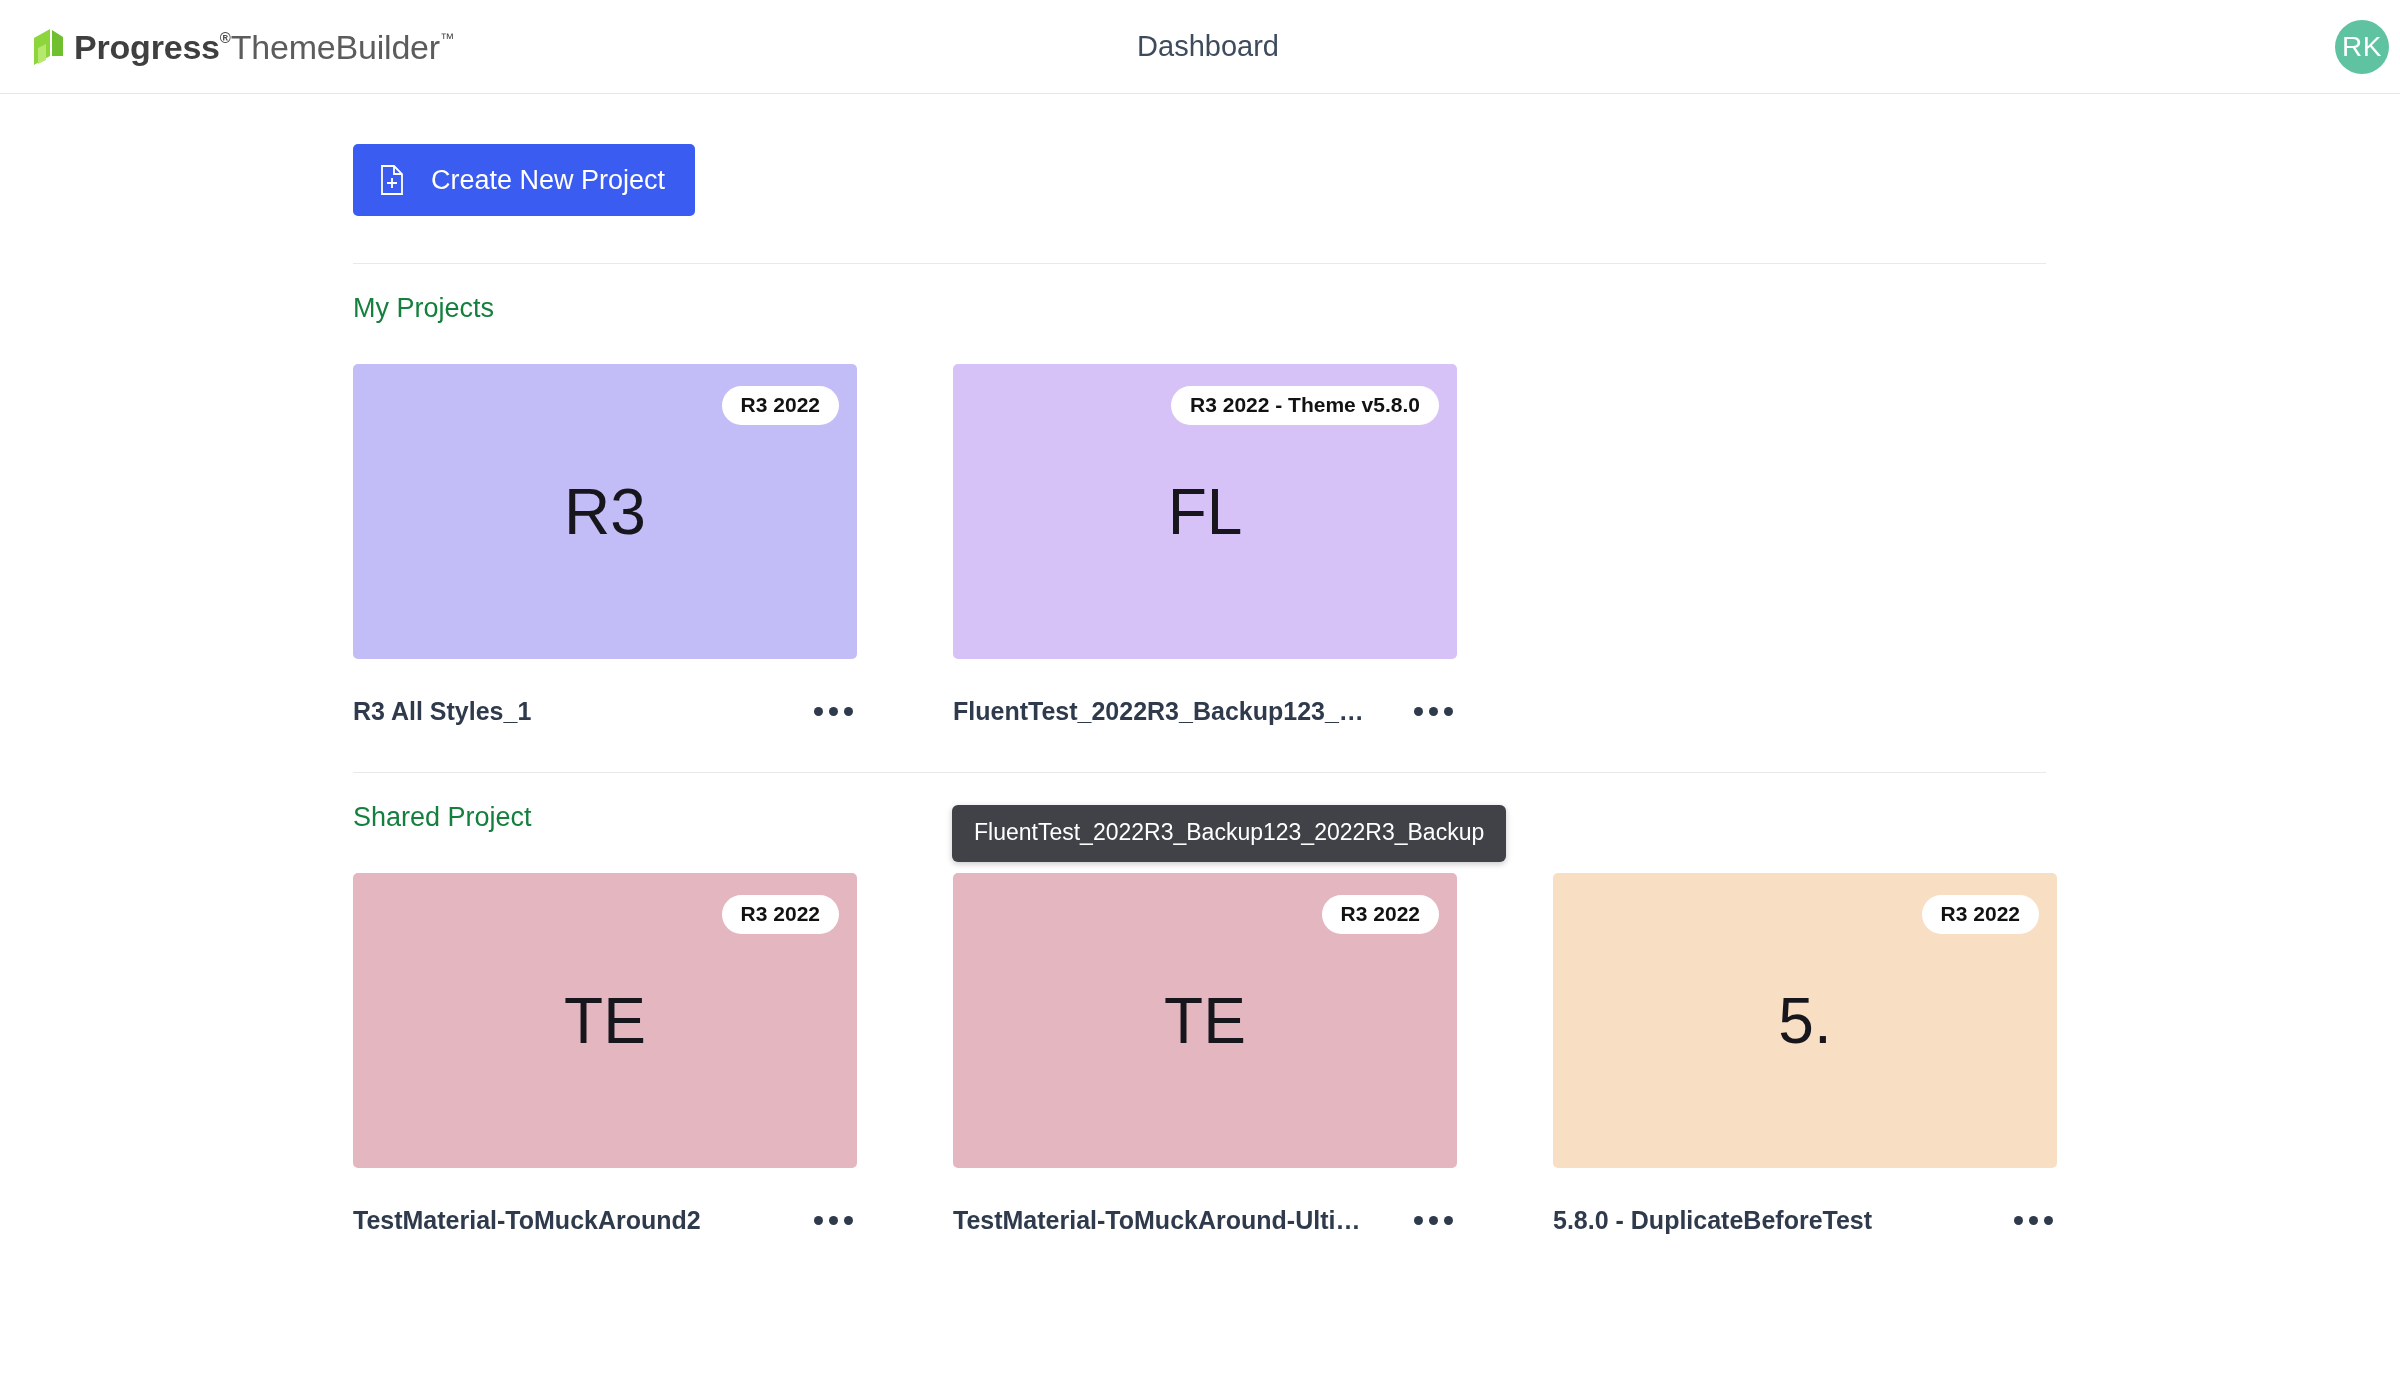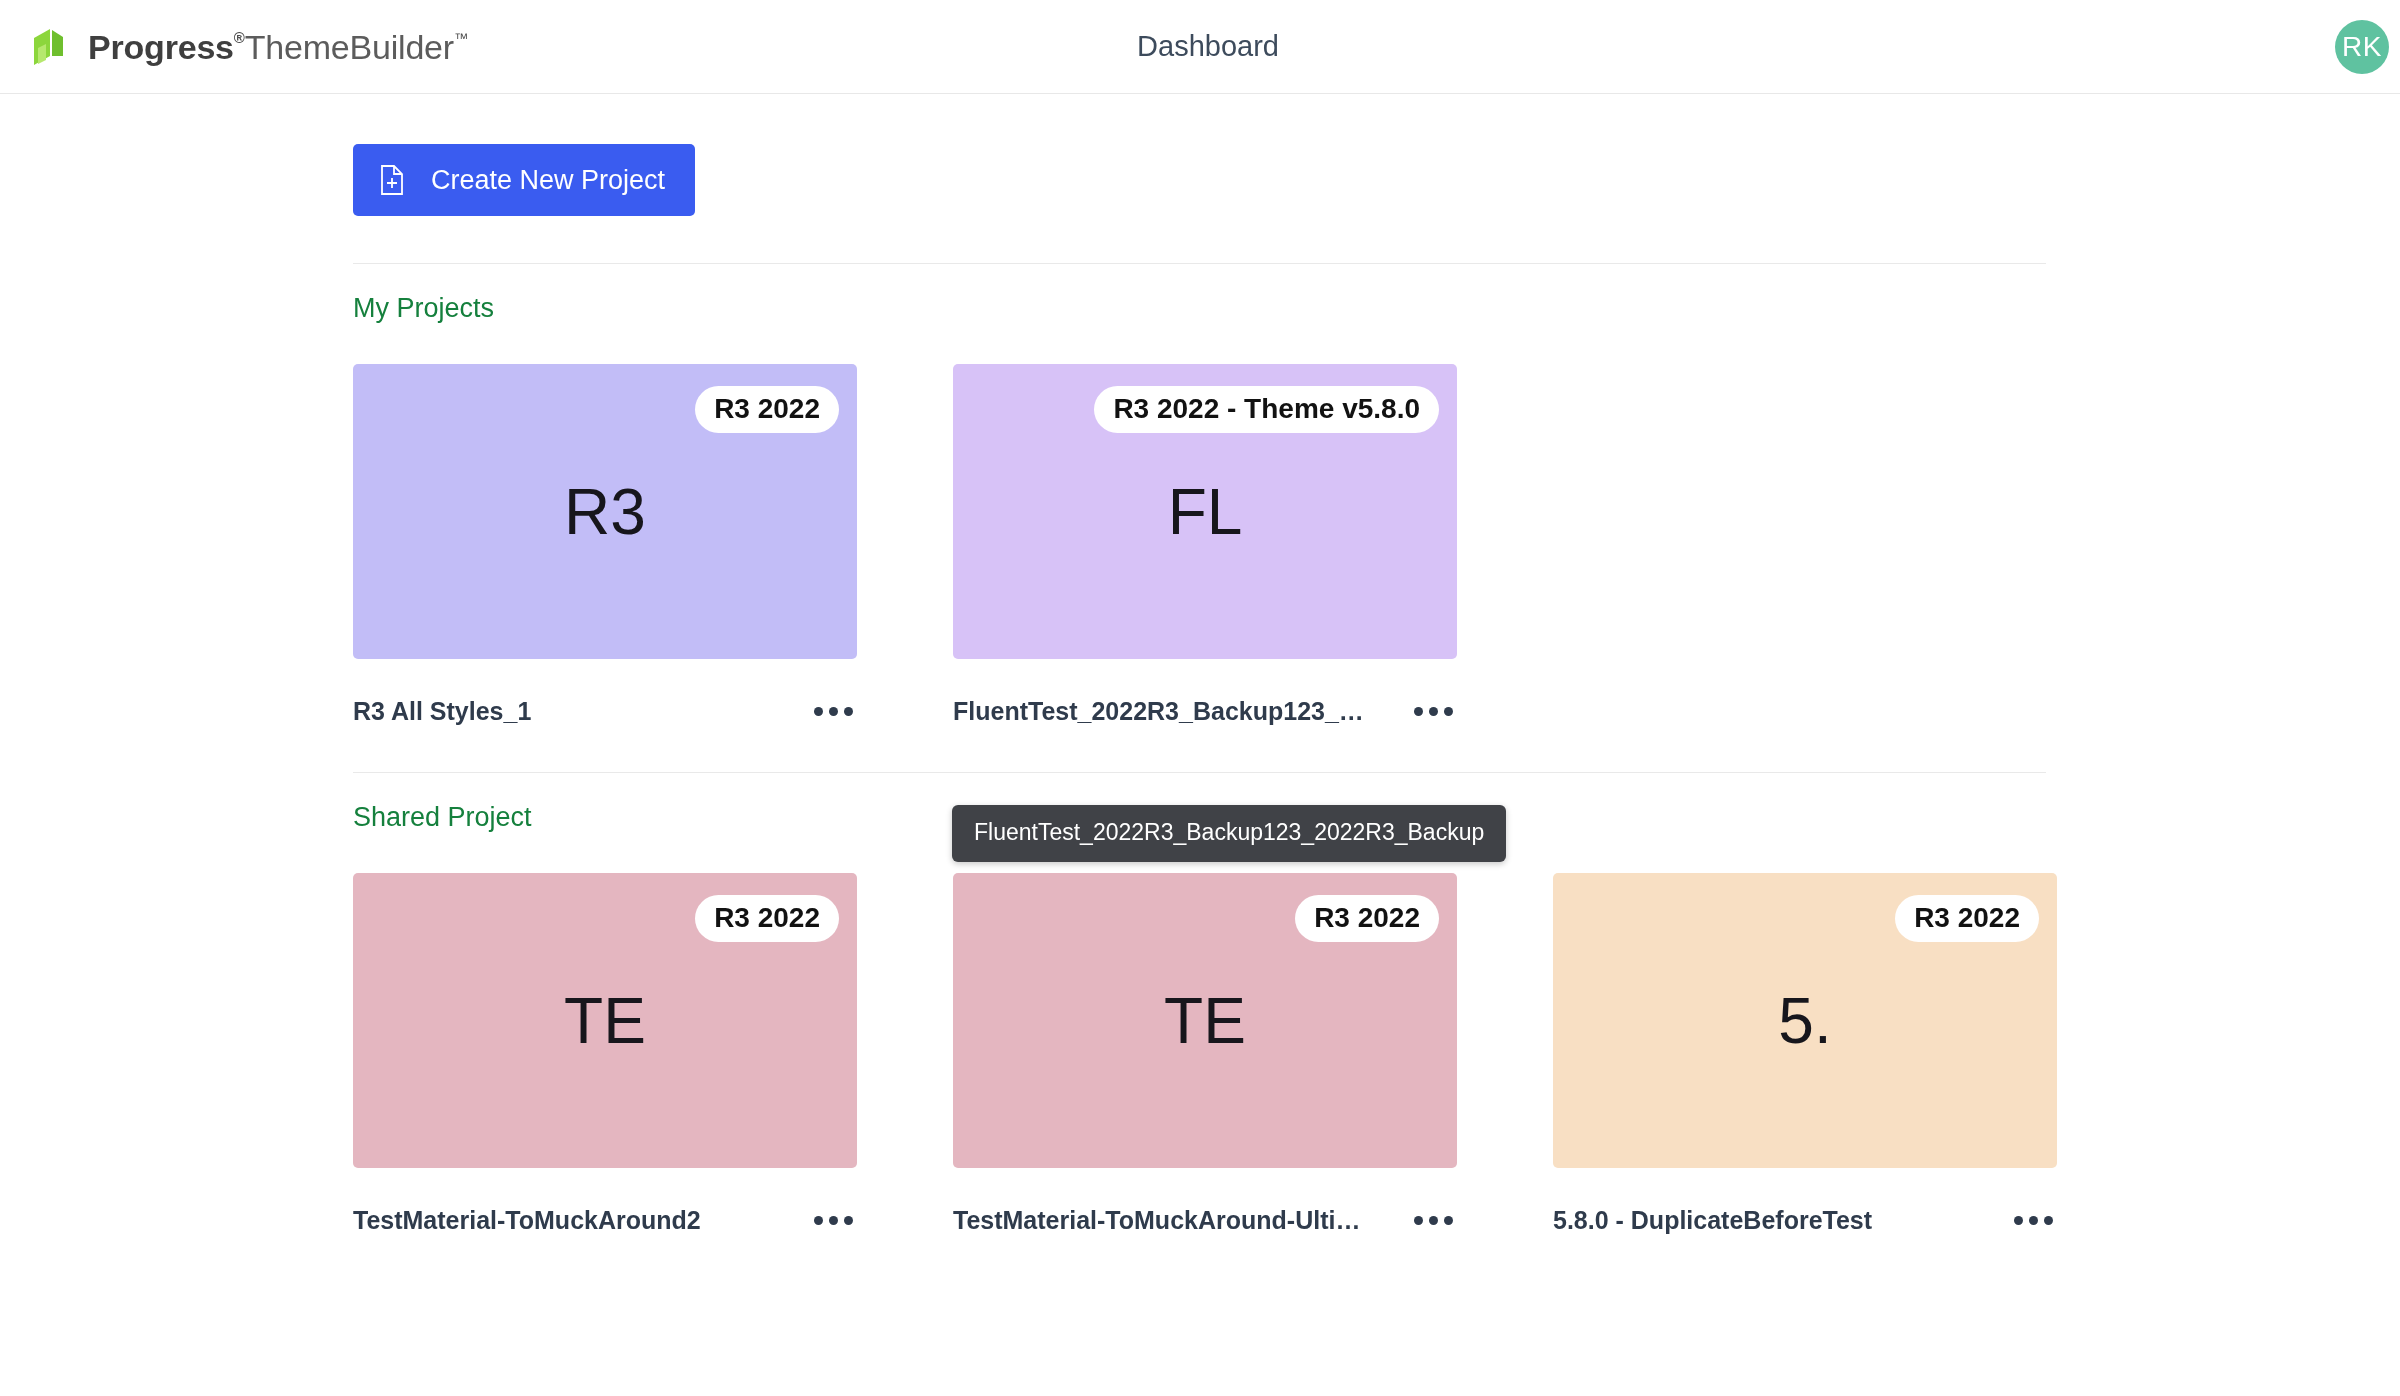--- a/index.html
+++ b/index.html
@@ -19,21 +19,21 @@
     background: #ffffff;
     border-bottom: 1px solid #e8e8e8;
     display: flex;
     align-items: center;
   }
 
   .brand {
     display: flex;
     align-items: center;
     margin-left: 30px;
-    gap: 24px;
+    gap: 10px;
   }
   .brand-mark { width: 34px; height: 38px; display: block; flex: none; }
   .brand-text {
     font-size: 34px;
     letter-spacing: -0.2px;
     white-space: nowrap;
     line-height: 1;
     color: #4d4d4d;
   }
   .brand-text .b-progress { font-weight: 700; color: #3f3f3f; }
@@ -129,21 +129,21 @@
     color: #17161c;
     line-height: 1;
   }
   .version-badge {
     position: absolute;
     top: 22px;
     right: 18px;
     background: #ffffff;
     border-radius: 30px;
     padding: 7px 19px 8px;
-    font-size: 28px;
+    font-size: 21px;
     font-weight: 700;
     color: #121212;
     white-space: nowrap;
   }
 
   .card-foot {
     display: flex;
     align-items: center;
     justify-content: space-between;
     margin-top: 38px;

